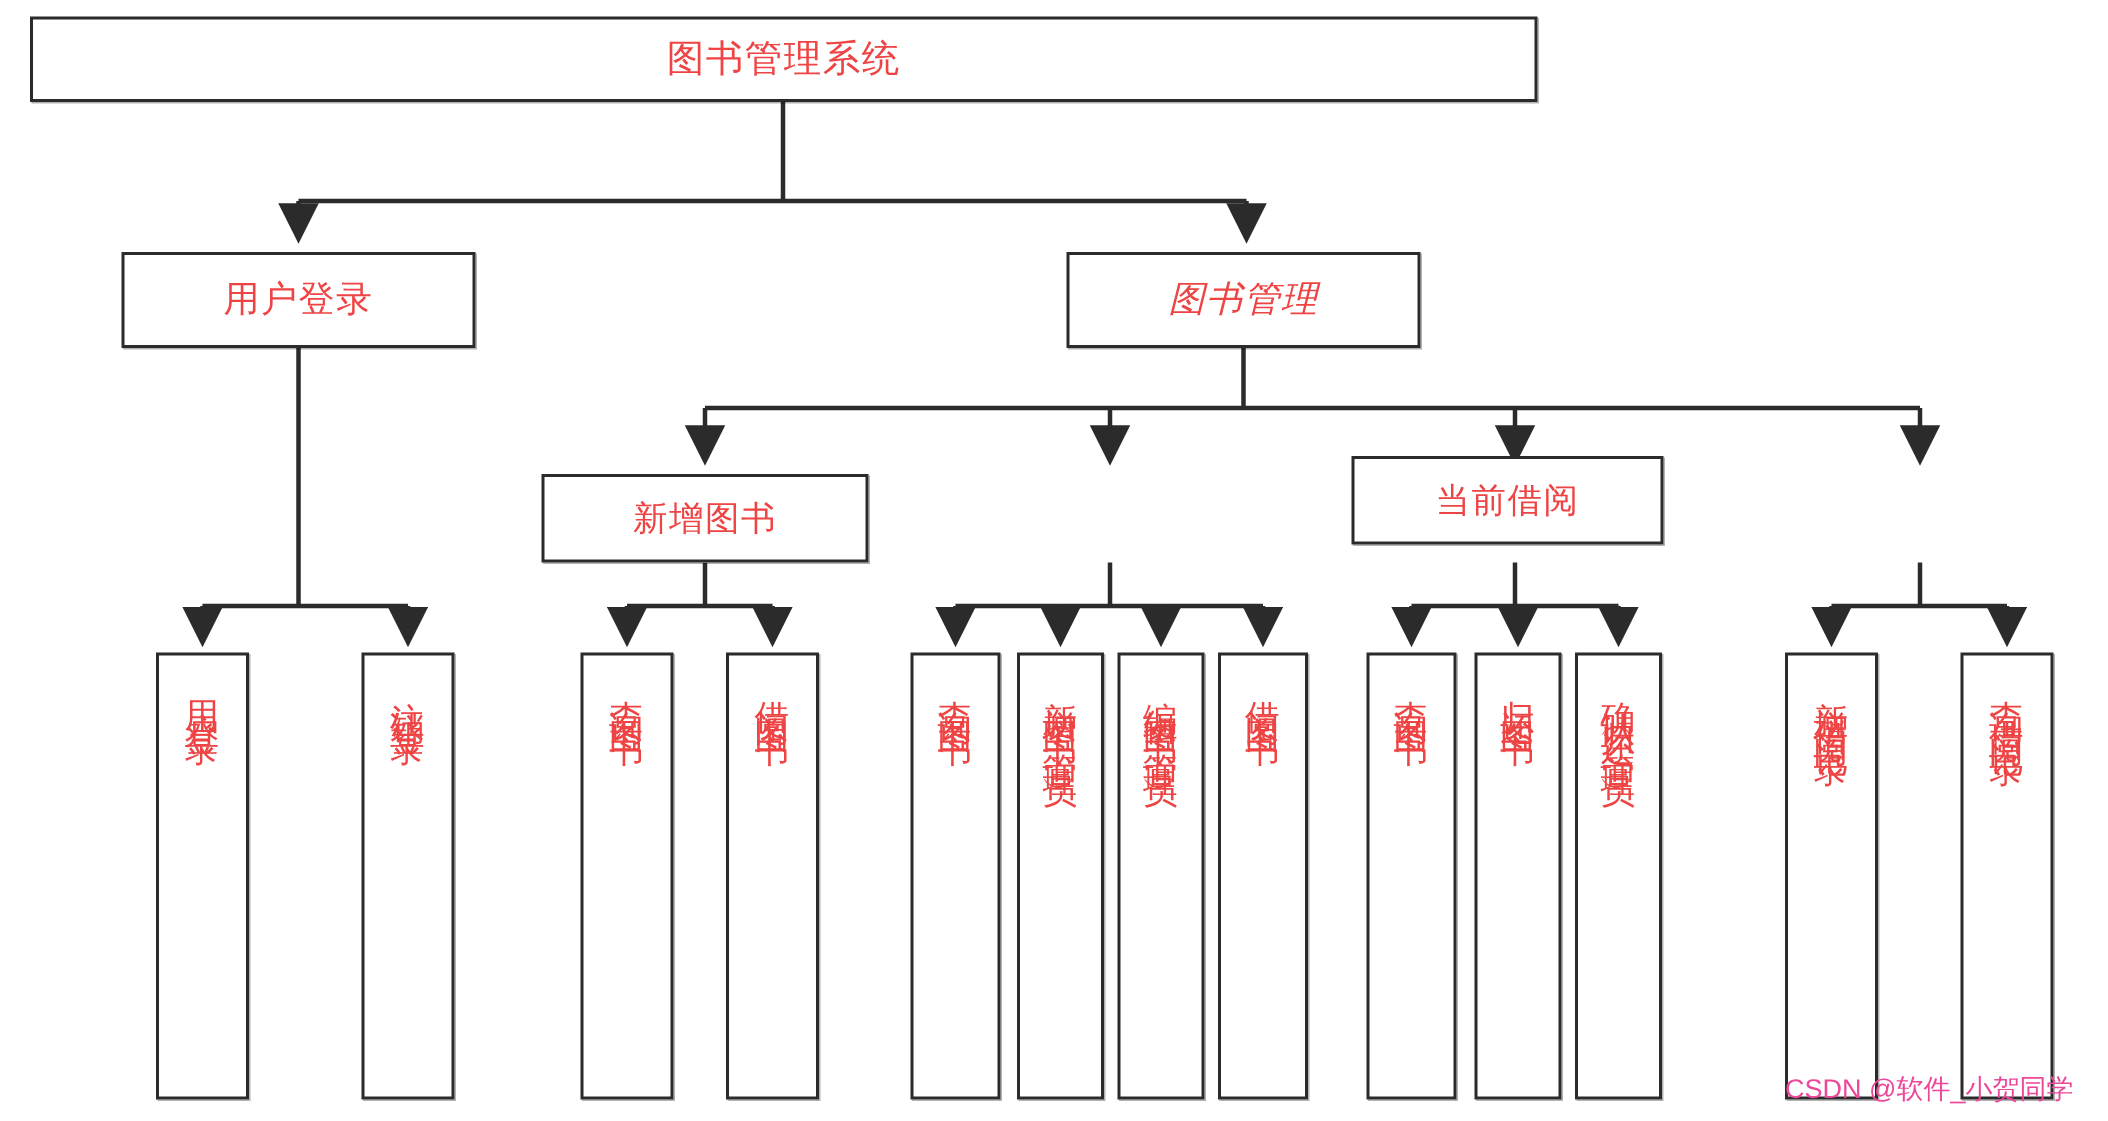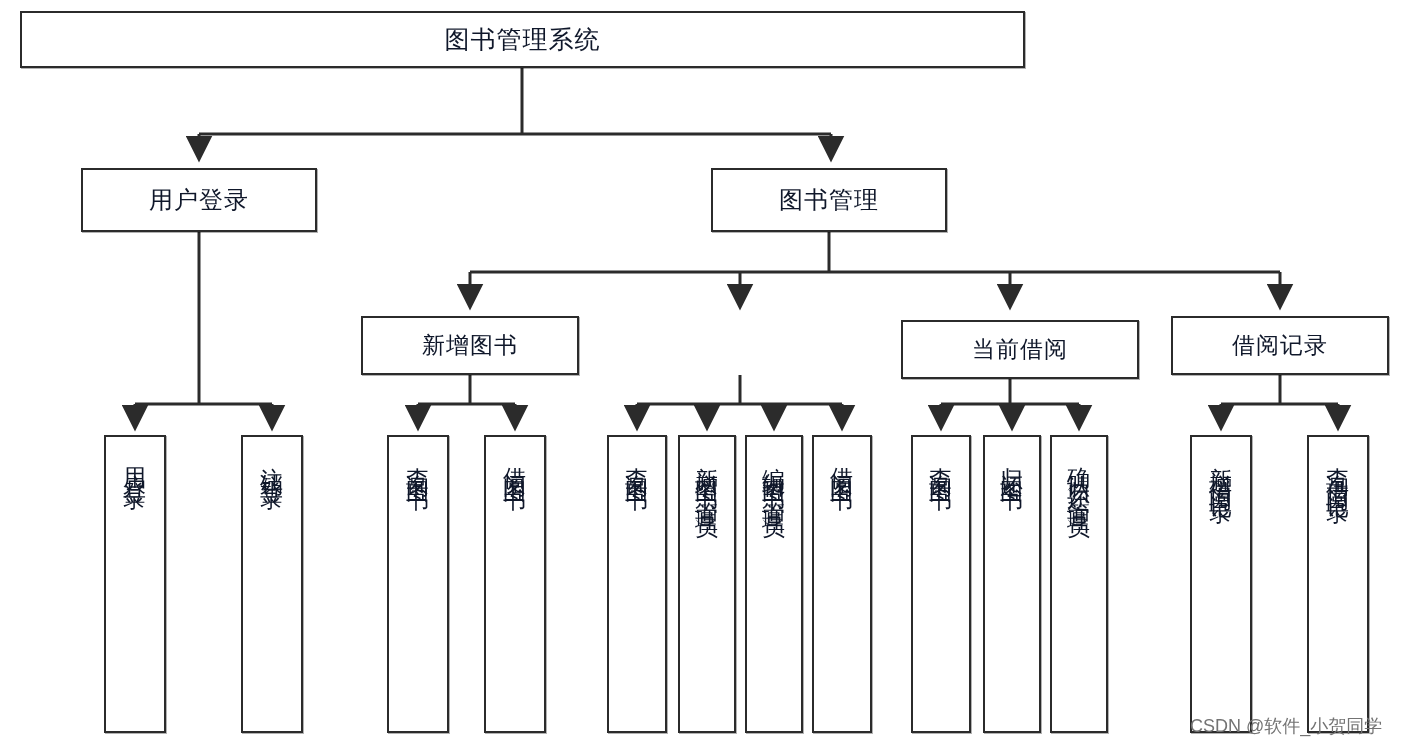--- a/index.html
+++ b/index.html
@@ -29,21 +29,21 @@
     display:flex;
     align-items:center;
     justify-content:center;
     box-shadow:1px 1px 0 rgba(0,0,0,0.30);
   }
   .node .label{
     display:block;
     text-align:right;
     line-height:1.15;
     letter-spacing:1px;
-    color:#0f172a;
+    color:#ef4444;
   }
   .node.root .label{ font-size:25px; }
   .node.lvl2 .label{ font-size:24px; }
   .node.lvl3 .label{ font-size:23px; }
 
   
   .node.leaf{
     align-items:flex-start;
     justify-content:center;
     padding-top:12px;
@@ -52,21 +52,21 @@
     writing-mode:vertical-rl;
     text-orientation:upright;
     font-size:23px;
     line-height:1.05;
     letter-spacing:7px;
     white-space:nowrap;
   }
   .watermark{
     position:absolute;
     font-size:18px;
-    color:#737373;
+    color:#ec4899;
     white-space:nowrap;
     user-select:none;
   }
 </style>
 </head>
 <body>
 
 <div id="canvas">
 
   <svg id="wires" viewBox="0 0 1405 747" xmlns="http://www.w3.org/2000/svg">
@@ -119,32 +119,29 @@
     </g>
   </svg>
 
   <div class="node root" style="left: 20px; top: 11px; width: 1005px; height: 57px;">
     <span class="label">图书管理系统</span>
   </div>
 
   <div class="node lvl2" style="left: 81px; top: 168px; width: 236px; height: 64px;">
     <span class="label">用户登录</span>
   </div>
-  <div class="node lvl2" style="left: 711px; top: 168px; width: 236px; height: 64px;">
+  <div class="node lvl2" style="left: 711px; top: 168px; width: 236px; height: 64px; font-style: italic;">
     <span class="label">图书管理</span>
   </div>
 
   <div class="node lvl3" style="left: 361px; top: 316px; width: 218px; height: 59px;">
     <span class="label">新增图书</span>
   </div>
-  <div class="node lvl3" style="left: 901px; top: 320px; width: 238px; height: 59px;">
+  <div class="node lvl3" style="left: 901px; top: 304px; width: 208px; height: 59px;">
     <span class="label">当前借阅</span>
-  </div>
-  <div class="node lvl3" style="left: 1171px; top: 316px; width: 218px; height: 59px;">
-    <span class="label">借阅记录</span>
   </div>
 
   <div class="node leaf" style="left: 104px; top: 435px; width: 62px; height: 298px;">
     <span class="label">用户登录</span>
   </div>
   <div class="node leaf" style="left: 241px; top: 435px; width: 62px; height: 298px;">
     <span class="label">注销登录</span>
   </div>
   <div class="node leaf" style="left: 387px; top: 435px; width: 62px; height: 298px;">
     <span class="label">查询图书</span>

